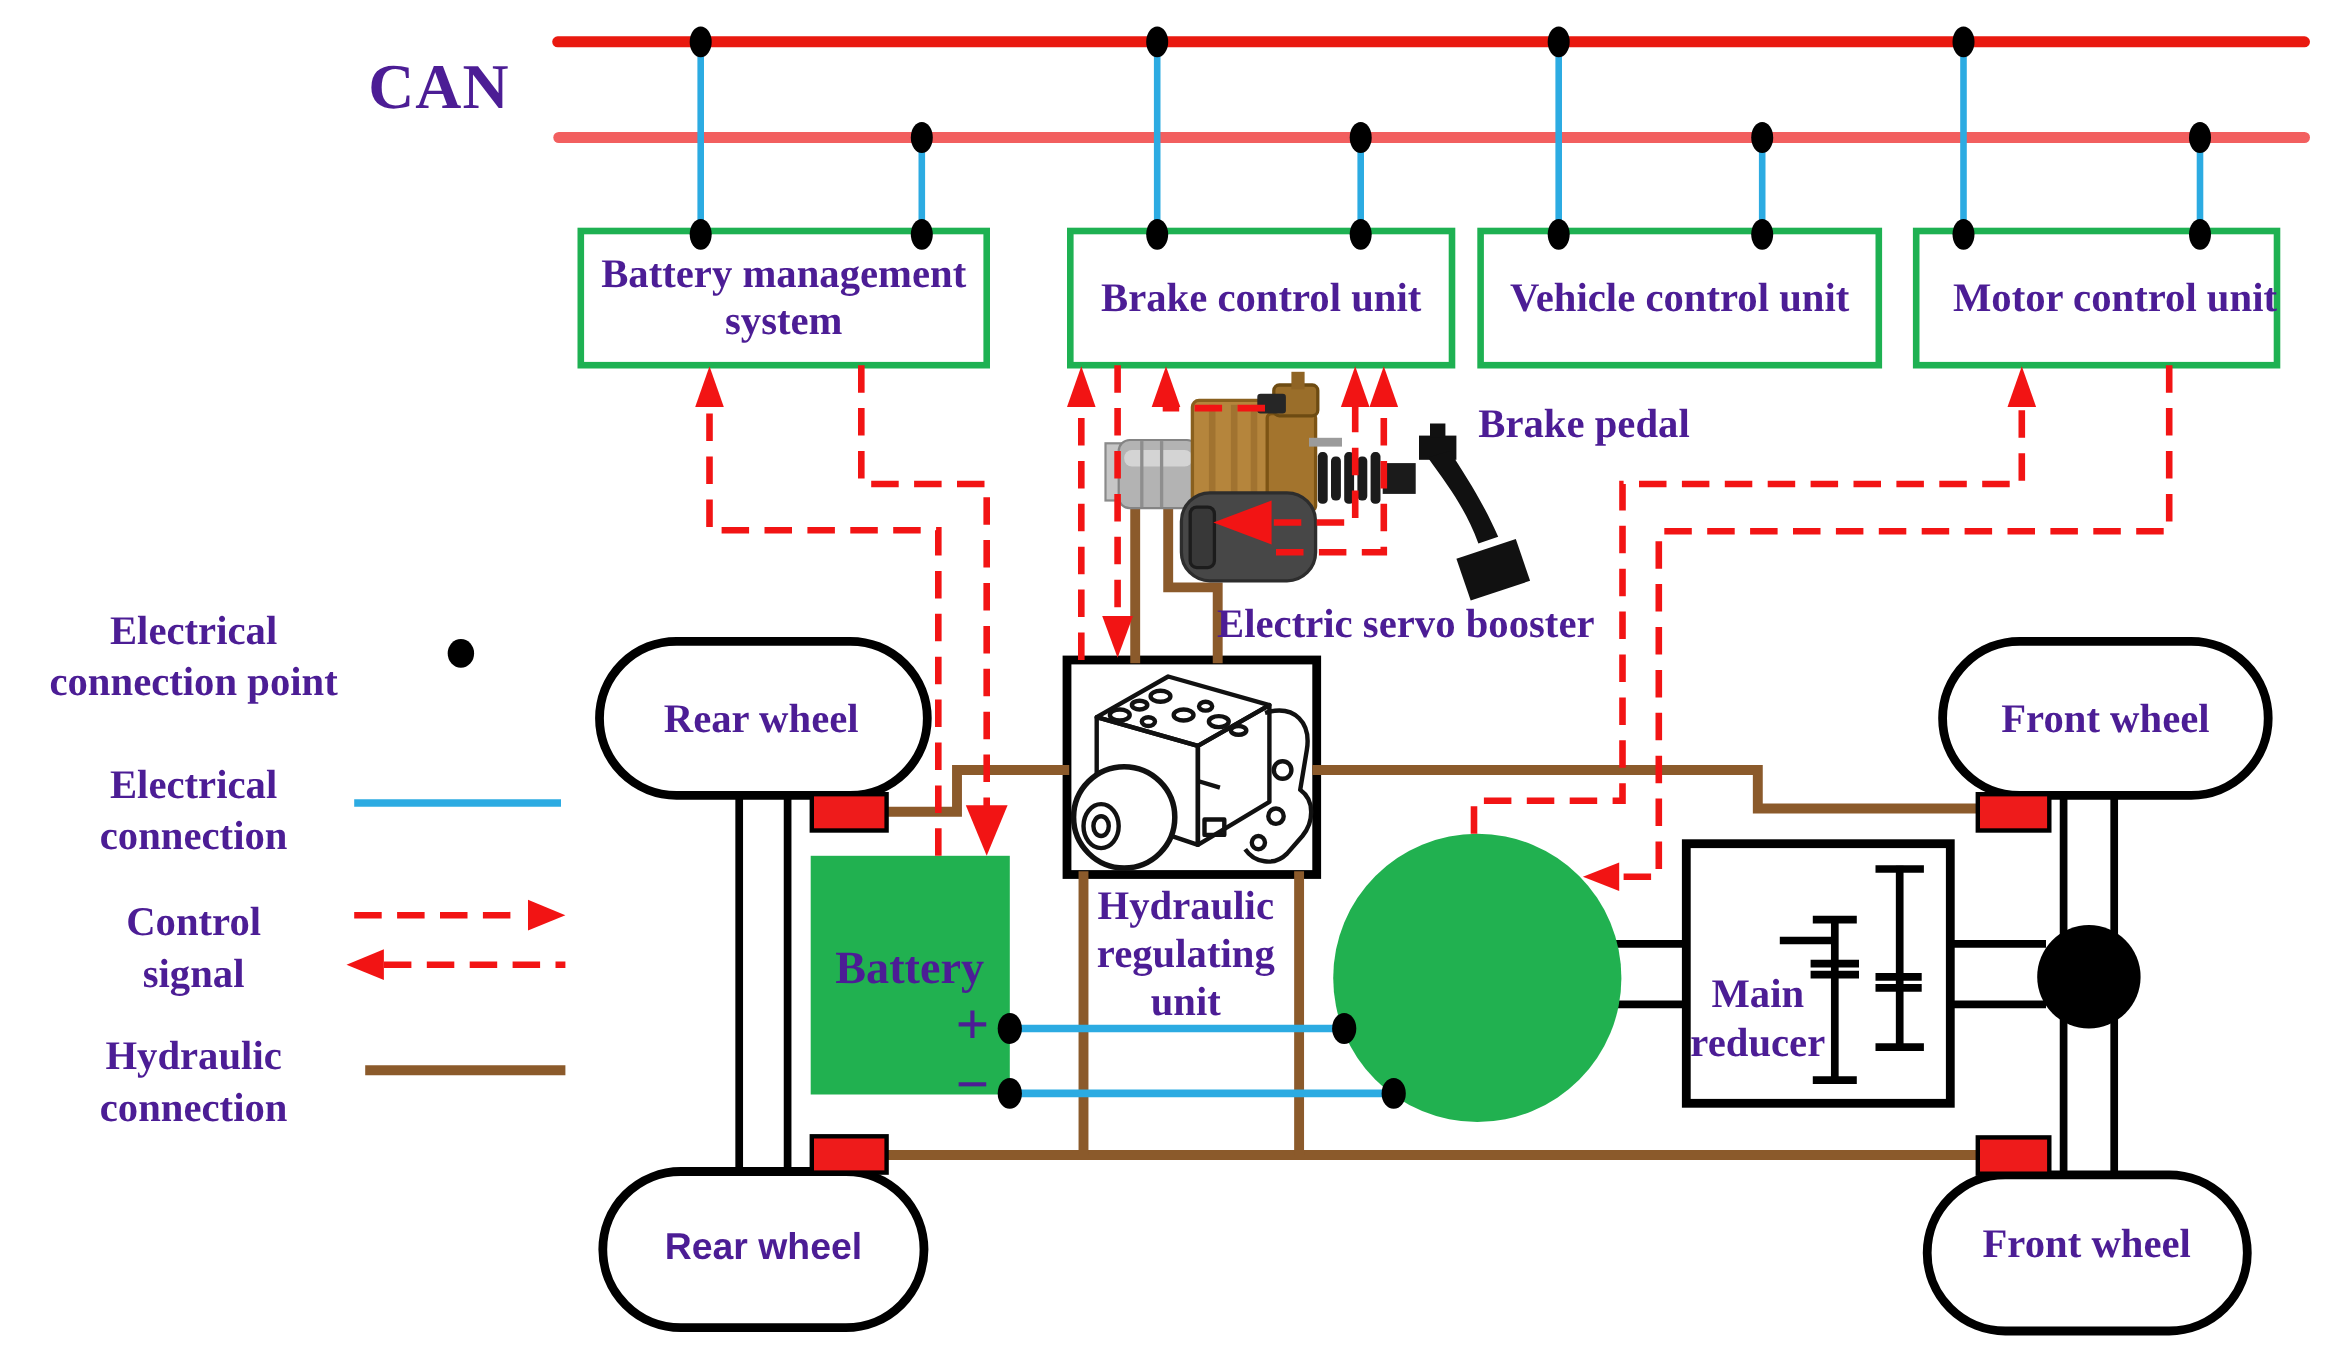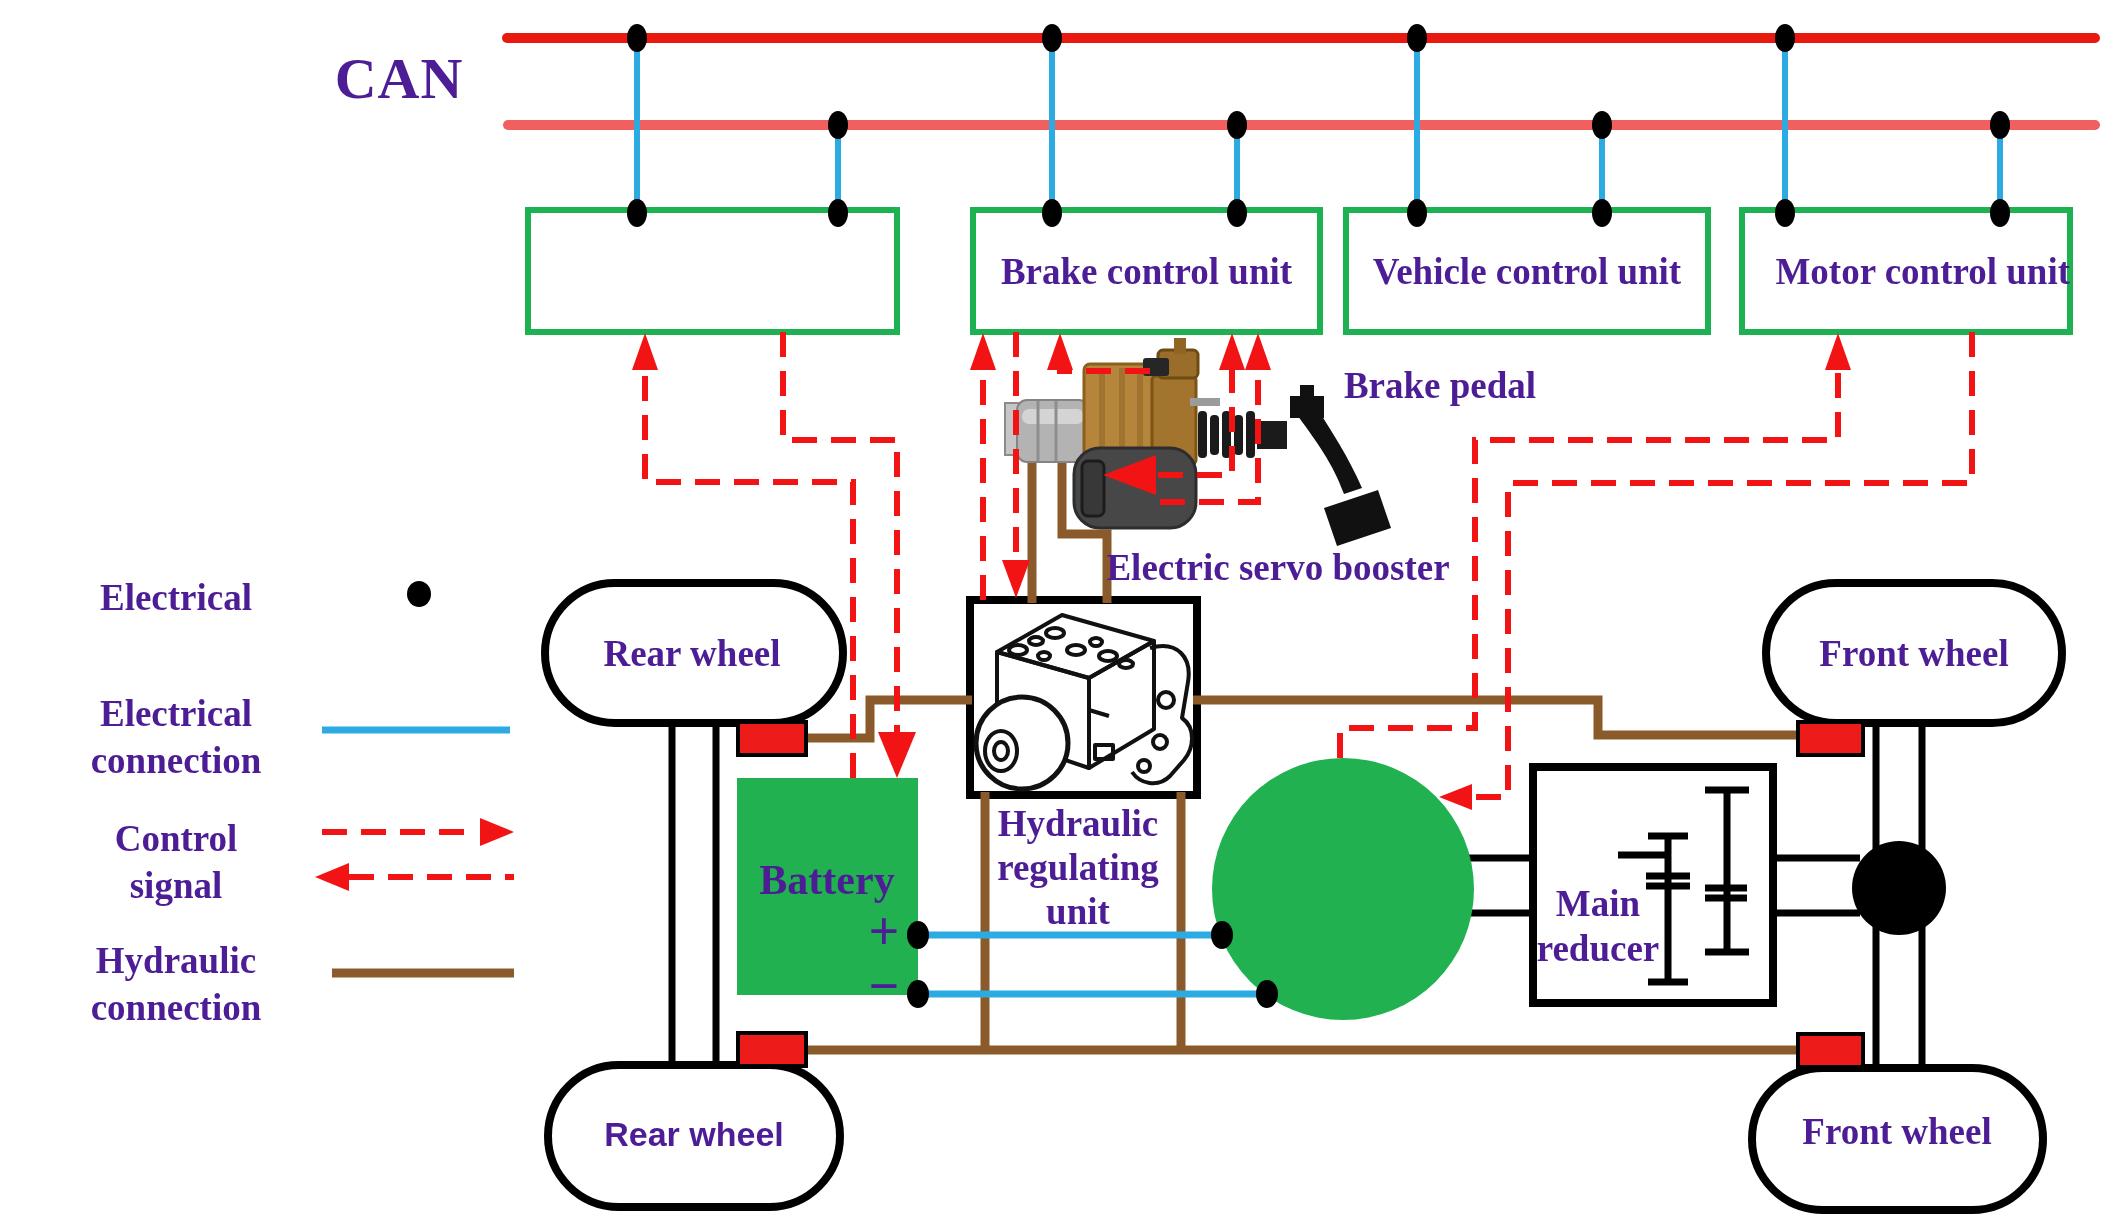--- a/index.html
+++ b/index.html
@@ -234,32 +234,37 @@
     <path class="sig" d="M322,832 H478"></path>
     <polygon class="sigsolid" points="514,832 480,818 480,846"></polygon>
     <path class="sig" d="M349,877 H514"></path>
     <polygon class="sigsolid" points="315,877 349,863 349,891"></polygon>
     <line class="hyd" x1="332" y1="973" x2="514" y2="973"></line>
   </g>
 </svg>
 
   <div class="lbl f-can" style="left:399px;top:79px;">CAN</div>
 
+  <div class="boxlbl f-unit" style="left:528px;top:210px;width:369px;height:122px;">
+    <span>Battery management</span>
+    <span>system</span>
+  </div>
   <div class="boxlbl f-unit" style="left:973px;top:210px;width:347px;height:122px;">
     <span>Brake control unit</span>
   </div>
   <div class="boxlbl f-unit" style="left:1346px;top:210px;width:362px;height:122px;">
     <span>Vehicle control unit</span>
   </div>
   <div class="boxlbl f-unit" style="left:1742px;top:210px;width:328px;height:122px;align-items:flex-end;">
     <span>Motor control unit</span>
   </div>
 
   <div class="lbl f-leg" style="left:176px;top:597px;">
     <span>Electrical</span>
+    <span>connection point</span>
   </div>
   <div class="lbl f-leg" style="left:176px;top:737px;">
     <span>Electrical</span>
     <span>connection</span>
   </div>
   <div class="lbl f-leg" style="left:176px;top:862px;">
     <span>Control</span>
     <span>signal</span>
   </div>
   <div class="lbl f-leg" style="left:176px;top:984px;">

